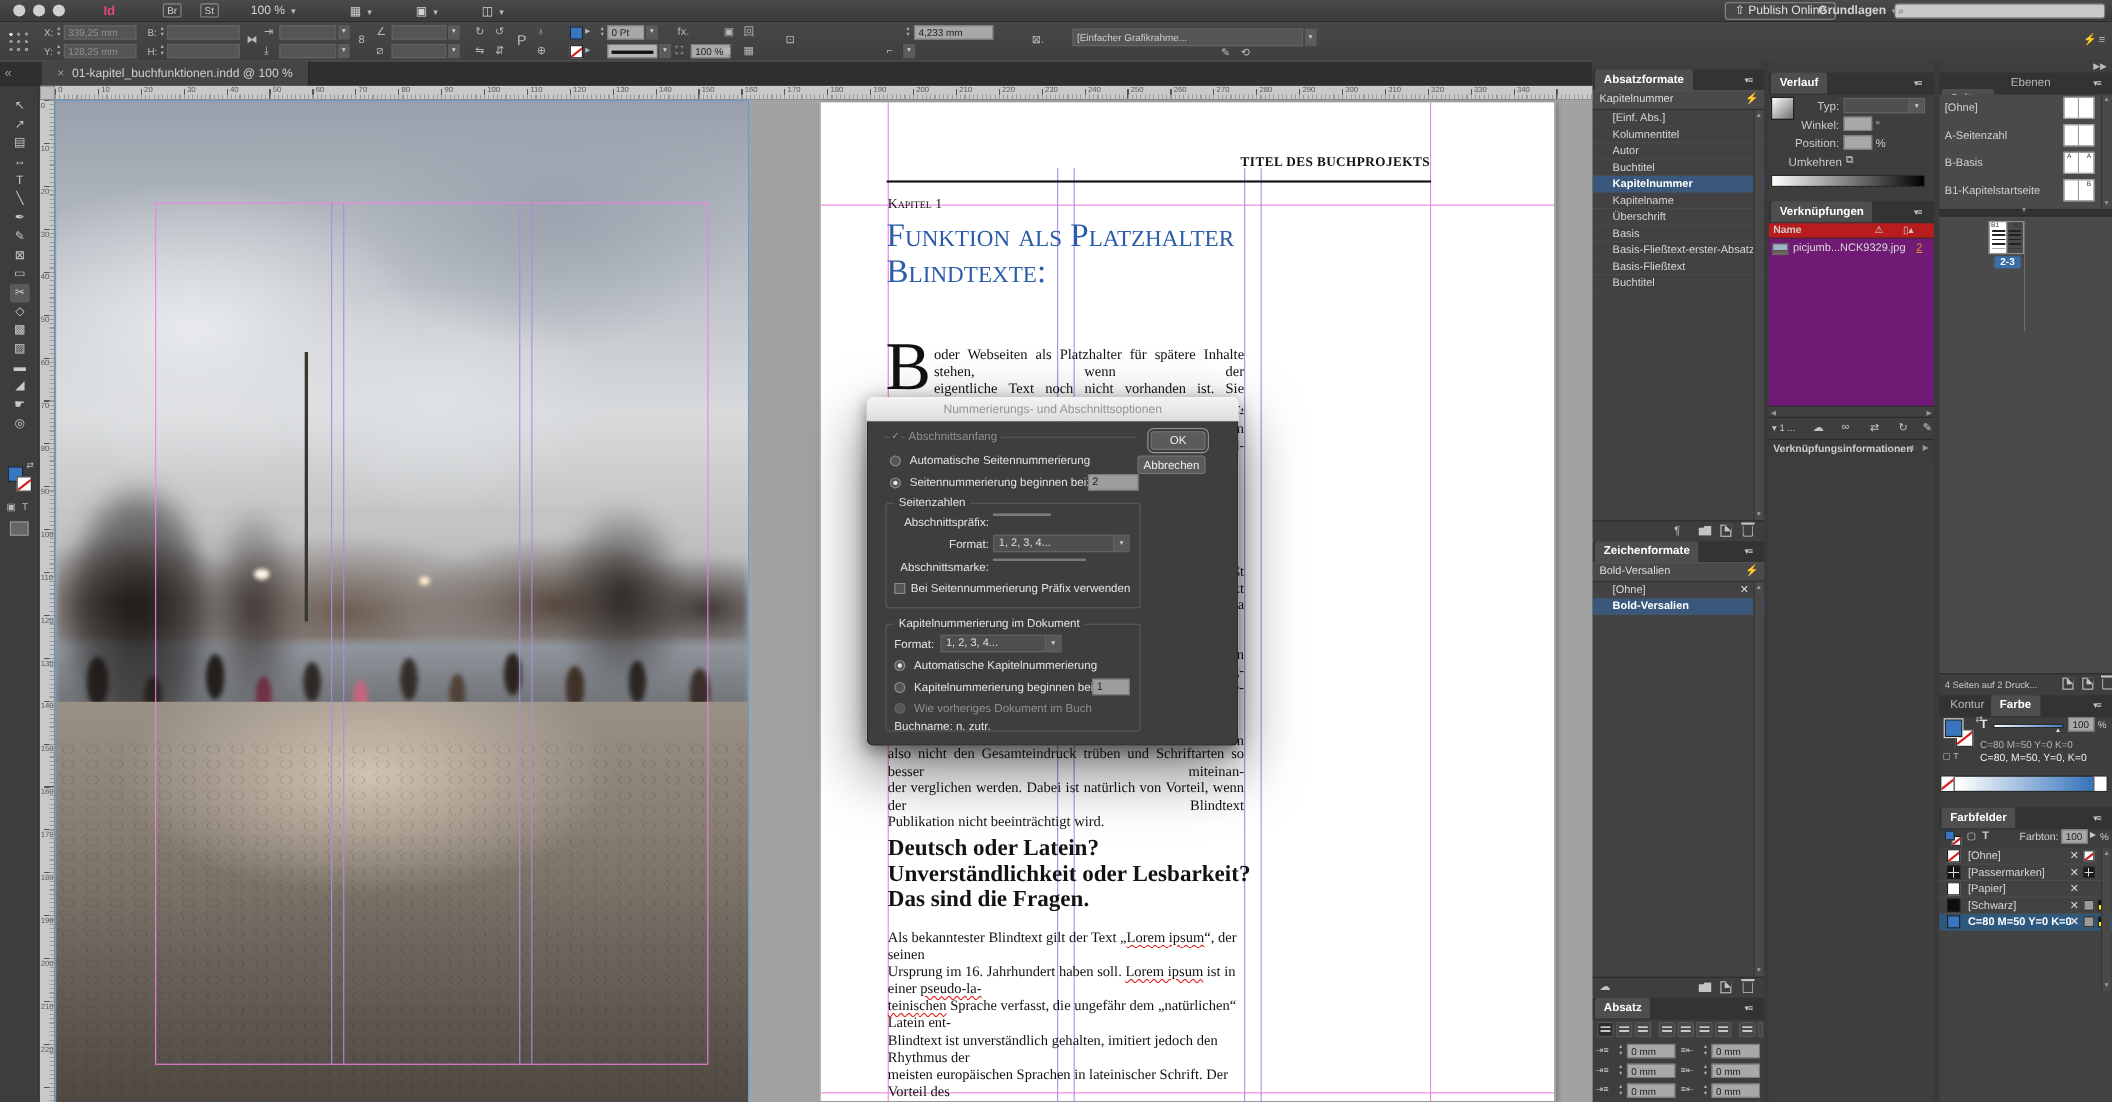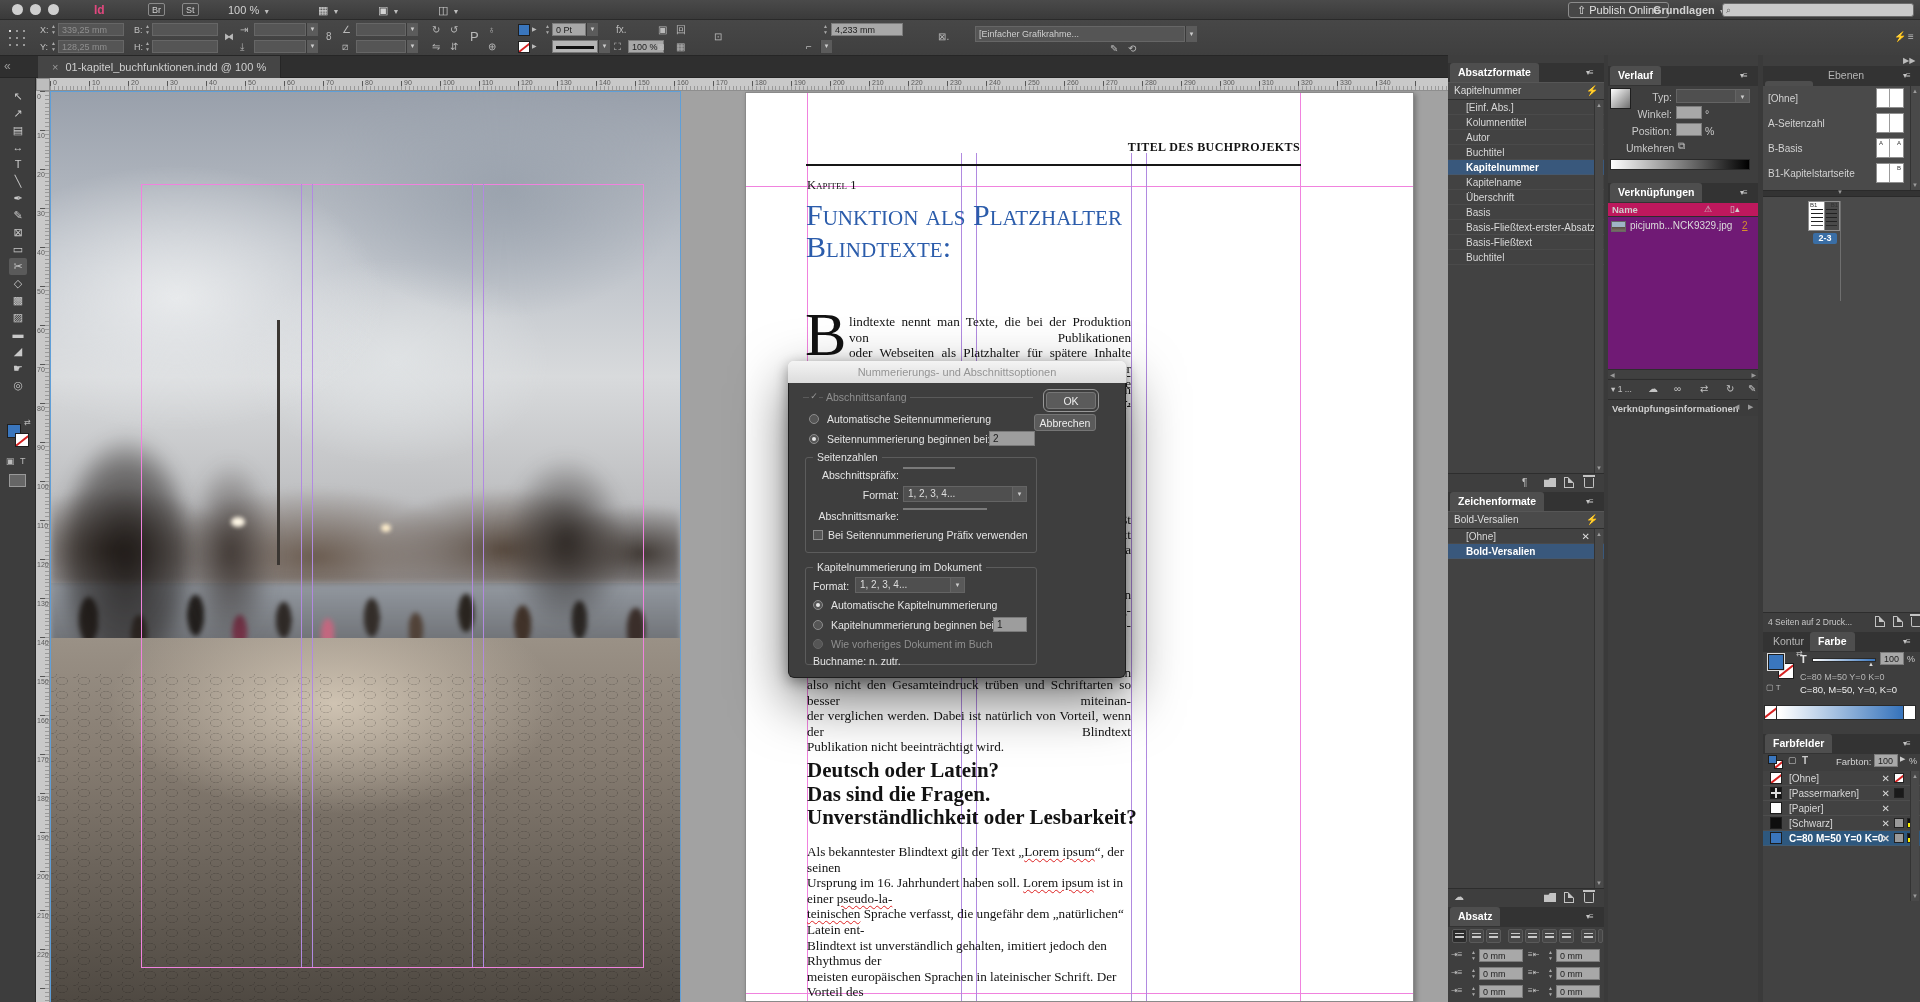--- a/index.html
+++ b/index.html
@@ -334,21 +334,20 @@
     <div class="abs serif" style="left:300px;top:47px;width:254px;text-align:right;font-size:12px;font-weight:bold;letter-spacing:.4px">TITEL DES BUCHPROJEKTS</div>
     <div class="abs" style="left:60px;top:71px;width:495px;height:2px;background:#161616"></div>
     <div class="abs serif" style="left:61px;top:85px;font-size:12.5px;font-variant:small-caps">Kapitel 1</div>
     <div class="abs serif" style="left:60px;top:106px;font-size:30px;line-height:32px;font-variant:small-caps;color:#2b5cab">
       <span class="ln">Funktion als Platzhalter</span>
         <span class="ln">Blindtexte:</span>
     </div>
     <div class="abs serif" style="left:59px;top:216px;font-size:62px;line-height:50px">B</div>
     <div class="abs serif" style="left:103px;top:221px;width:282px;font-size:13.2px;line-height:15.5px">
       <div>
-          <span class="ln jl">lindtexte nennt man Texte, die bei der Produktion von Publikationen</span>
           <span class="ln jl">oder Webseiten als Platzhalter für spätere Inhalte stehen, wenn der</span>
           <span class="ln jl">eigentliche Text noch nicht vorhanden ist. Sie werden auch als Dummy-,</span>
         </div>
     </div>
     <div>
 
     <div class="frag serif" style="top: 274px;">Lie-</div>
         <div class="frag serif" style="top: 289px;">dem</div>
         <div class="frag serif" style="top: 304px;">Blind-</div>
         <div class="frag serif" style="top: 419px;">eßt</div>
@@ -362,22 +361,22 @@
     <div class="abs serif" style="left:61px;top:584px;width:324px;font-size:13.2px;line-height:15.6px">
       <div>
           <span class="ln jl"><span>also nicht den Gesamteindruck trüben und Schriftarten so besser miteinan-</span></span>
           <span class="ln jl"><span>der verglichen werden. Dabei ist natürlich von Vorteil, wenn der Blindtext</span></span>
           <span class="ln"><span>Publikation nicht beeinträchtigt wird.</span></span>
         </div>
     </div>
     <div class="abs serif" style="left:61px;top:666px;width:420px;font-size:21px;line-height:23.5px;font-weight:bold">
       <div>
           <span class="ln">Deutsch oder Latein?</span>
+          <span class="ln">Unverständlichkeit oder Lesbarkeit?</span>
           <span class="ln">Das sind die Fragen.</span>
-          <span class="ln">Unverständlichkeit oder Lesbarkeit?</span>
         </div>
     </div>
     <div class="abs serif" style="left:61px;top:751px;width:330px;font-size:13.2px;line-height:15.6px">
       <div>
           <span class="ln"><span>Als bekanntester Blindtext gilt der Text „</span><span class="werr">Lorem ipsum</span><span>“, der seinen</span></span>
           <span class="ln"><span>Ursprung im 16. Jahrhundert haben soll. </span><span class="werr">Lorem ipsum</span><span> ist in einer </span><span class="werr">pseudo-la-</span></span>
           <span class="ln"><span class="werr">teinischen</span><span> Sprache verfasst, die ungefähr dem „natürlichen“ Latein ent-</span></span>
           <span class="ln"><span>Blindtext ist unverständlich gehalten, imitiert jedoch den Rhythmus der</span></span>
           <span class="ln"><span>meisten europäischen Sprachen in lateinischer Schrift. Der Vorteil des</span></span>
         </div>
@@ -522,21 +521,21 @@
     <div class="abs dl" style="left:180px;top:70px;width:44px;text-align:right;color:#c9c9c9">Position:</div>
     <div class="abs cb-fld lt" style="left:228px;top:68px;width:26px"></div>
     <div class="abs dl" style="left:257px;top:70px;color:#c9c9c9">%</div>
     <div class="abs dl" style="left:178px;top:87px;color:#c9c9c9">Umkehren</div>
     <div class="abs mini-ic" style="left:230px;top:85px">⧉</div>
     <div class="abs gradramp" style="left:162px;top:104px;width:140px;height:11px"></div>
 
     <div class="ptabbar" style="left:160px;top:128px;width:150px"></div>
     <div class="ptab" style="left:162px;top:128px">Verknüpfungen</div>
     <div class="pmenu" style="left:292px;top:133px">▾≡</div>
-    <div class="abs" style="left:160px;top:148px;width:150px;height:14px;background:#be185d;border-bottom:1px solid #2c2c2c">
+    <div class="abs" style="left:160px;top:148px;width:150px;height:14px;background:#b91c1c;border-bottom:1px solid #2c2c2c">
       <span class="abs" style="left:4px;top:1px;color:#cfcfcf;font-size:9.5px;font-weight:bold">Name</span>
       <span class="abs" style="left:96px;top:1px;color:#cfcfcf;font-size:9px">⚠</span>
       <span class="abs" style="left:122px;top:1px;color:#cfcfcf;font-size:9px">▯▴</span>
     </div>
     <div class="plist" style="left:160px;top:162px;width:150px;height:152px;background:#701a75">
       <div class="lk-row" style="position:absolute;left:0;top:2px;width:100%;height:16px">
         <span class="abs thumb-img" style="left:3px;top:2px;width:15px;height:11px"></span>
         <span class="abs" style="left:22px;top:1px">picjumb...NCK9329.jpg</span>
         <span class="abs" style="left:134px;top:1px;color:#d78f2c;text-decoration:underline">2</span>
       </div>

